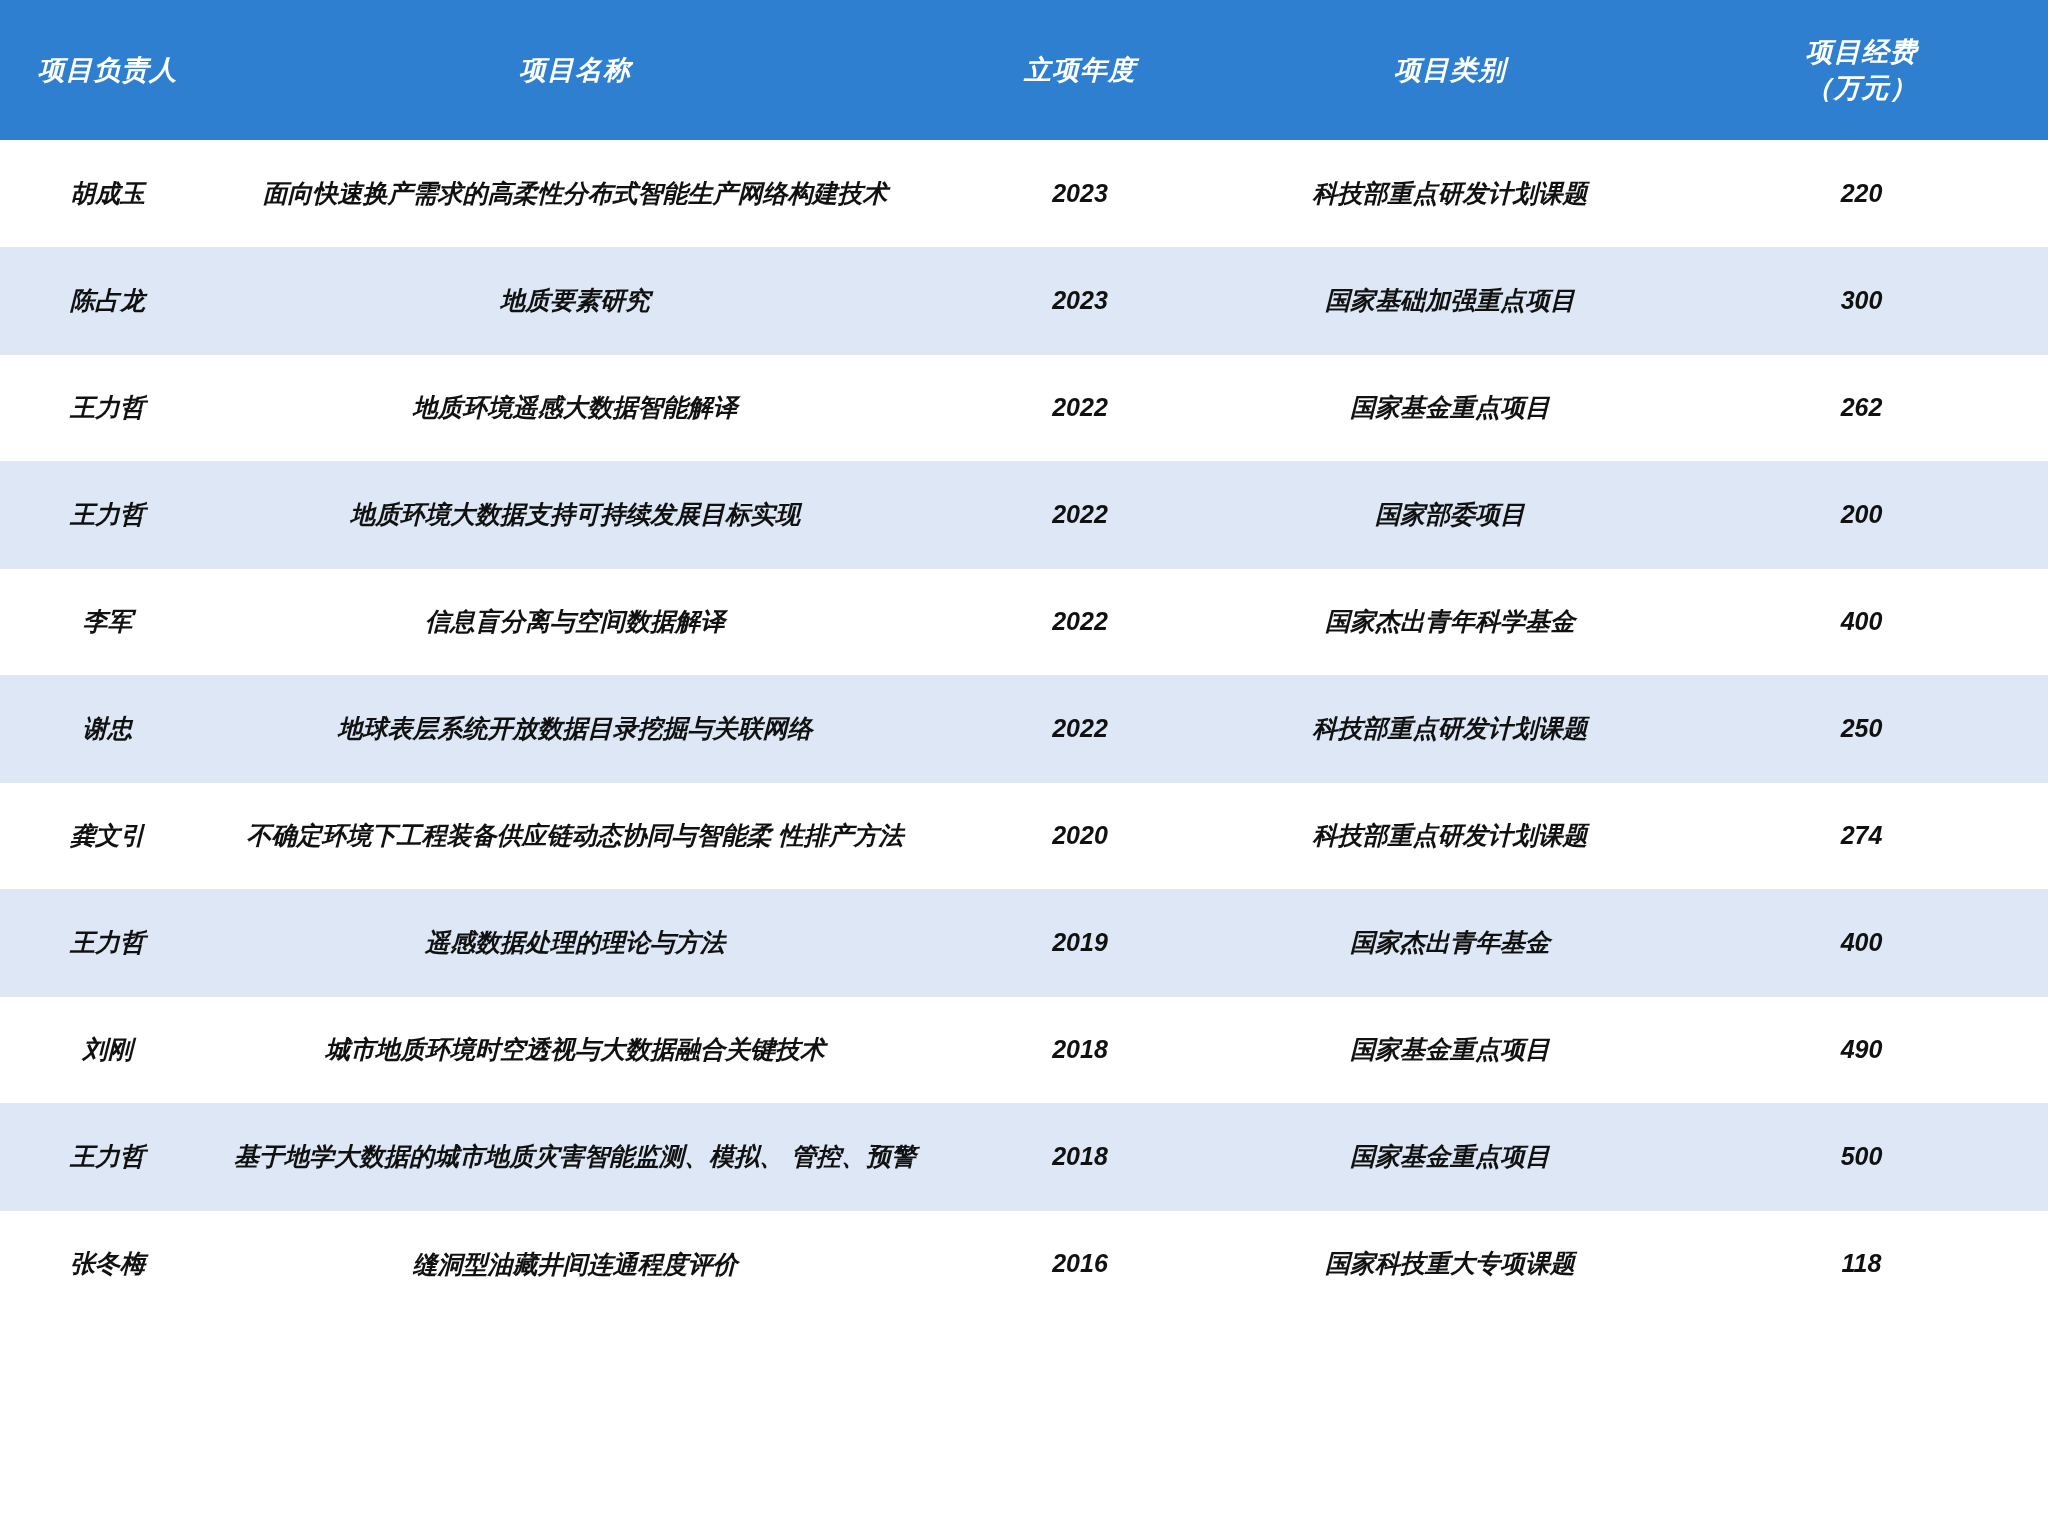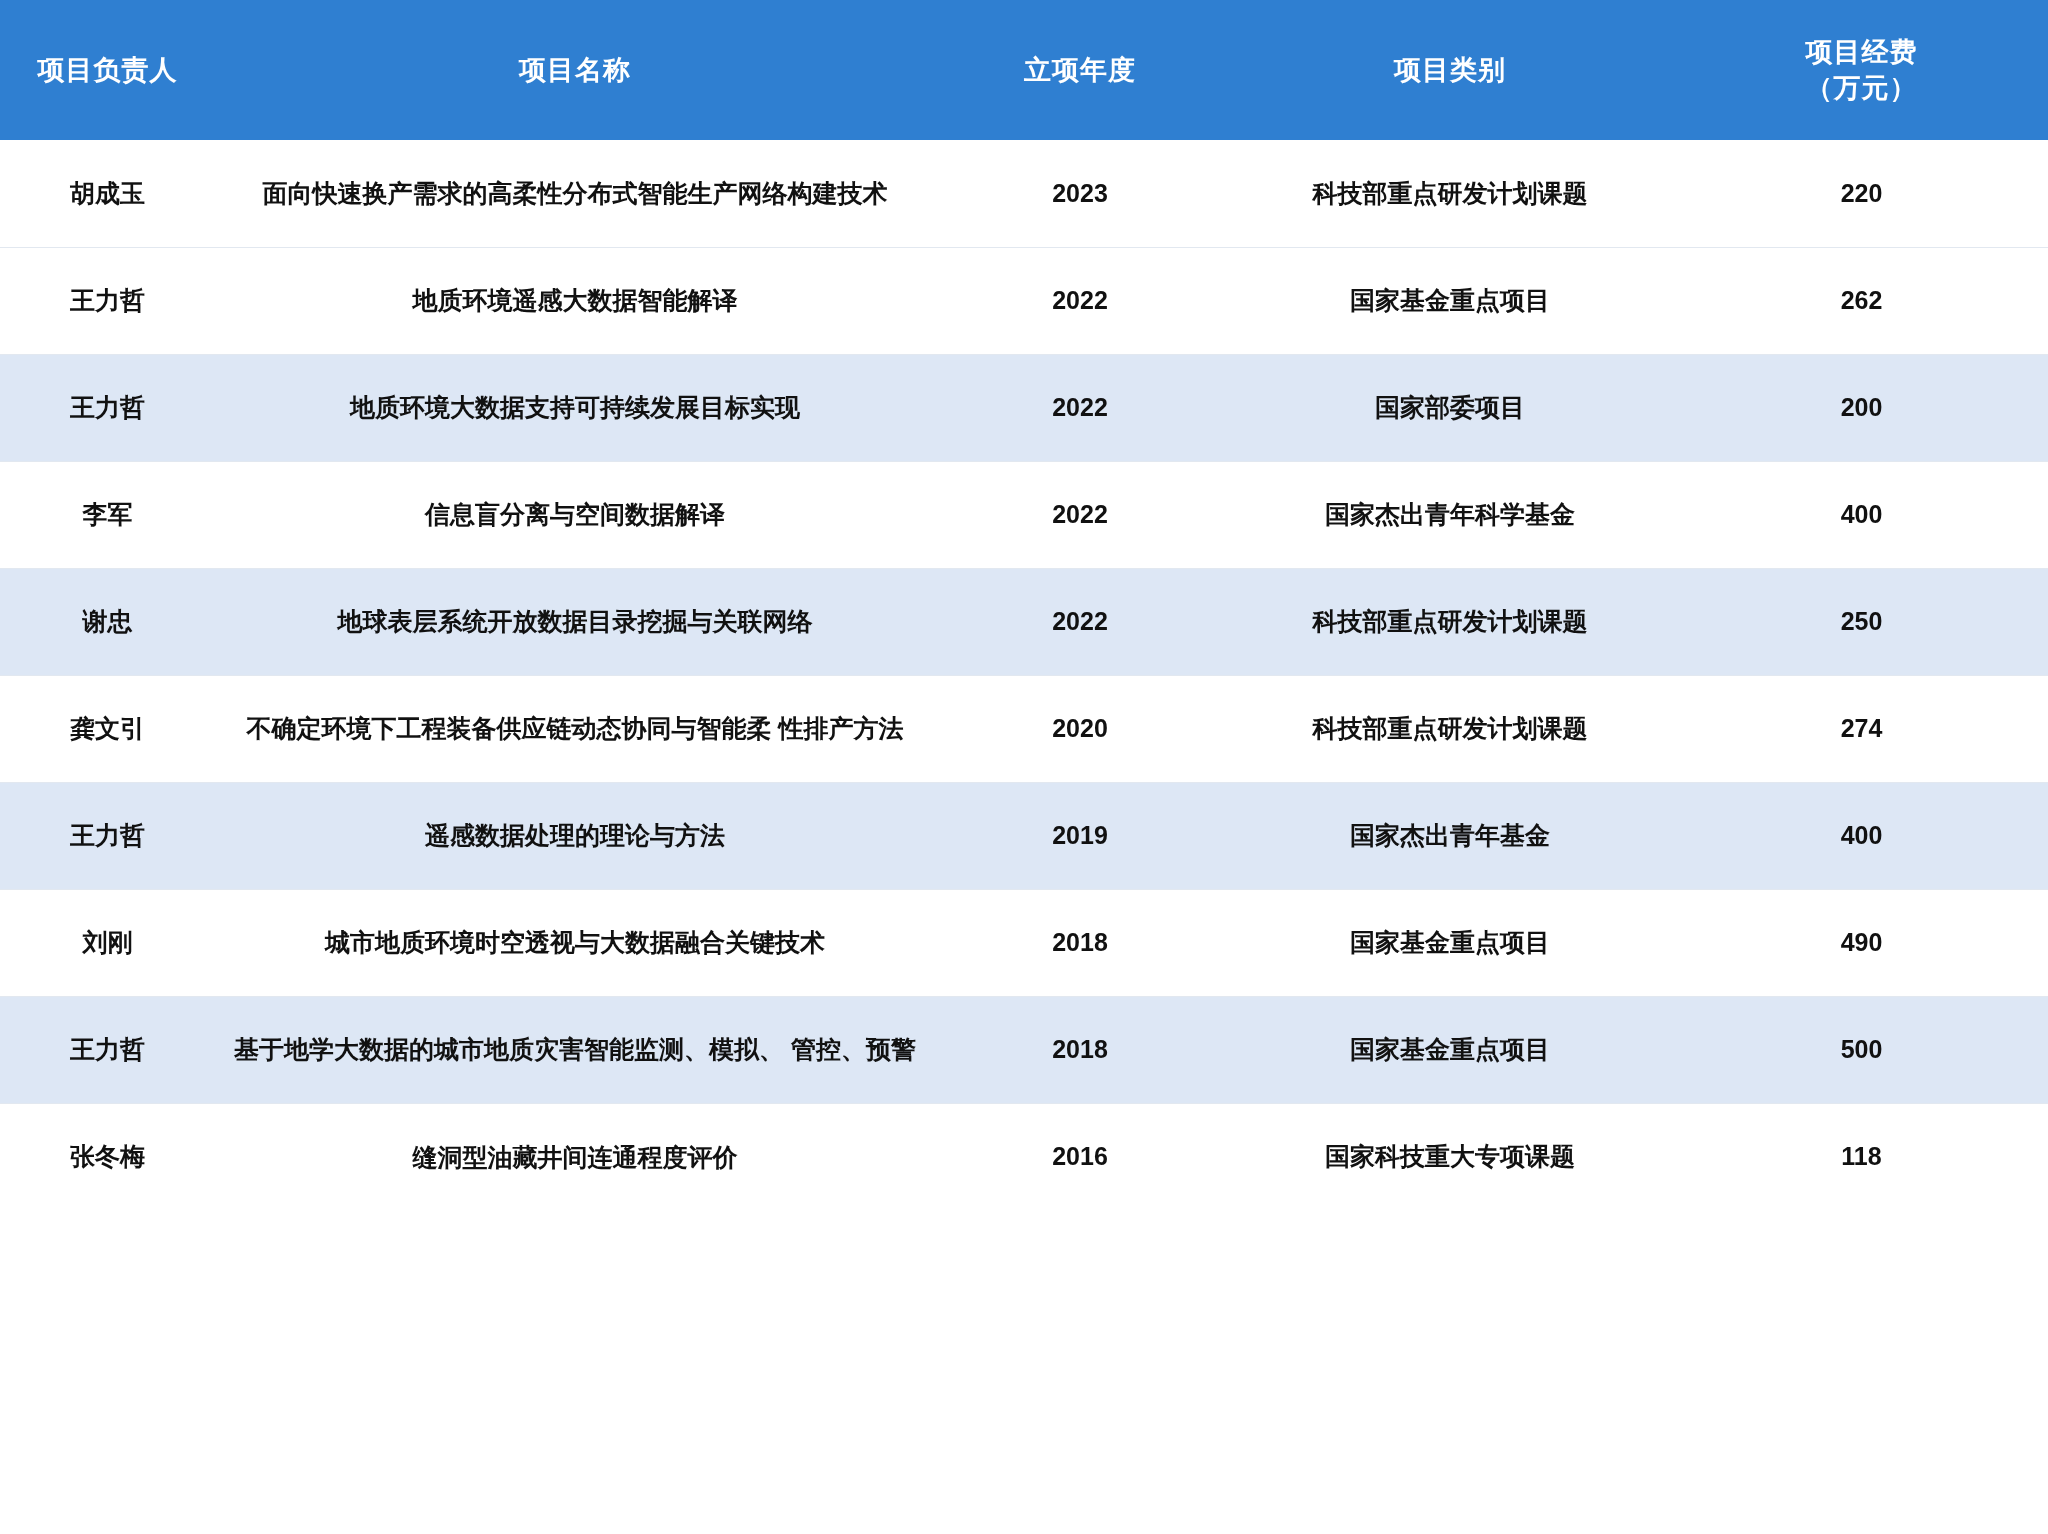--- a/index.html
+++ b/index.html
@@ -10,20 +10,21 @@
   body {
     width: 2048px;
     height: 1534px;
     font-family: "Liberation Sans", "DejaVu Sans", sans-serif;
     overflow: hidden;
   }
   .table-wrap {
     width: 1896px;
     height: 1534px;
     box-sizing: border-box;
+    font-style: italic;
   }
   table.project-table {
     width: 2048px;
     border-collapse: collapse;
     table-layout: fixed;
   }
   table.project-table thead th {
     background: #2f7fd1;
     color: #ffffff;
     font-weight: bold;
@@ -114,20 +115,27 @@
       </tr>
     </thead>
     <tbody id="table-body">
         <tr class="row-even">
           <td class="col-leader">胡成玉</td>
           <td class="col-name">面向快速换产需求的高柔性分布式智能生产网络构建技术</td>
           <td class="col-year">2023</td>
           <td class="col-type">科技部重点研发计划课题</td>
           <td class="col-fund">220</td>
         </tr>
+        <tr class="row-odd">
+          <td class="col-leader">陈占龙</td>
+          <td class="col-name">地质要素研究</td>
+          <td class="col-year">2023</td>
+          <td class="col-type">国家基础加强重点项目</td>
+          <td class="col-fund">300</td>
+        </tr>
         <tr class="row-even">
           <td class="col-leader">王力哲</td>
           <td class="col-name">地质环境遥感大数据智能解译</td>
           <td class="col-year">2022</td>
           <td class="col-type">国家基金重点项目</td>
           <td class="col-fund">262</td>
         </tr>
         <tr class="row-odd">
           <td class="col-leader">王力哲</td>
           <td class="col-name">地质环境大数据支持可持续发展目标实现</td>

